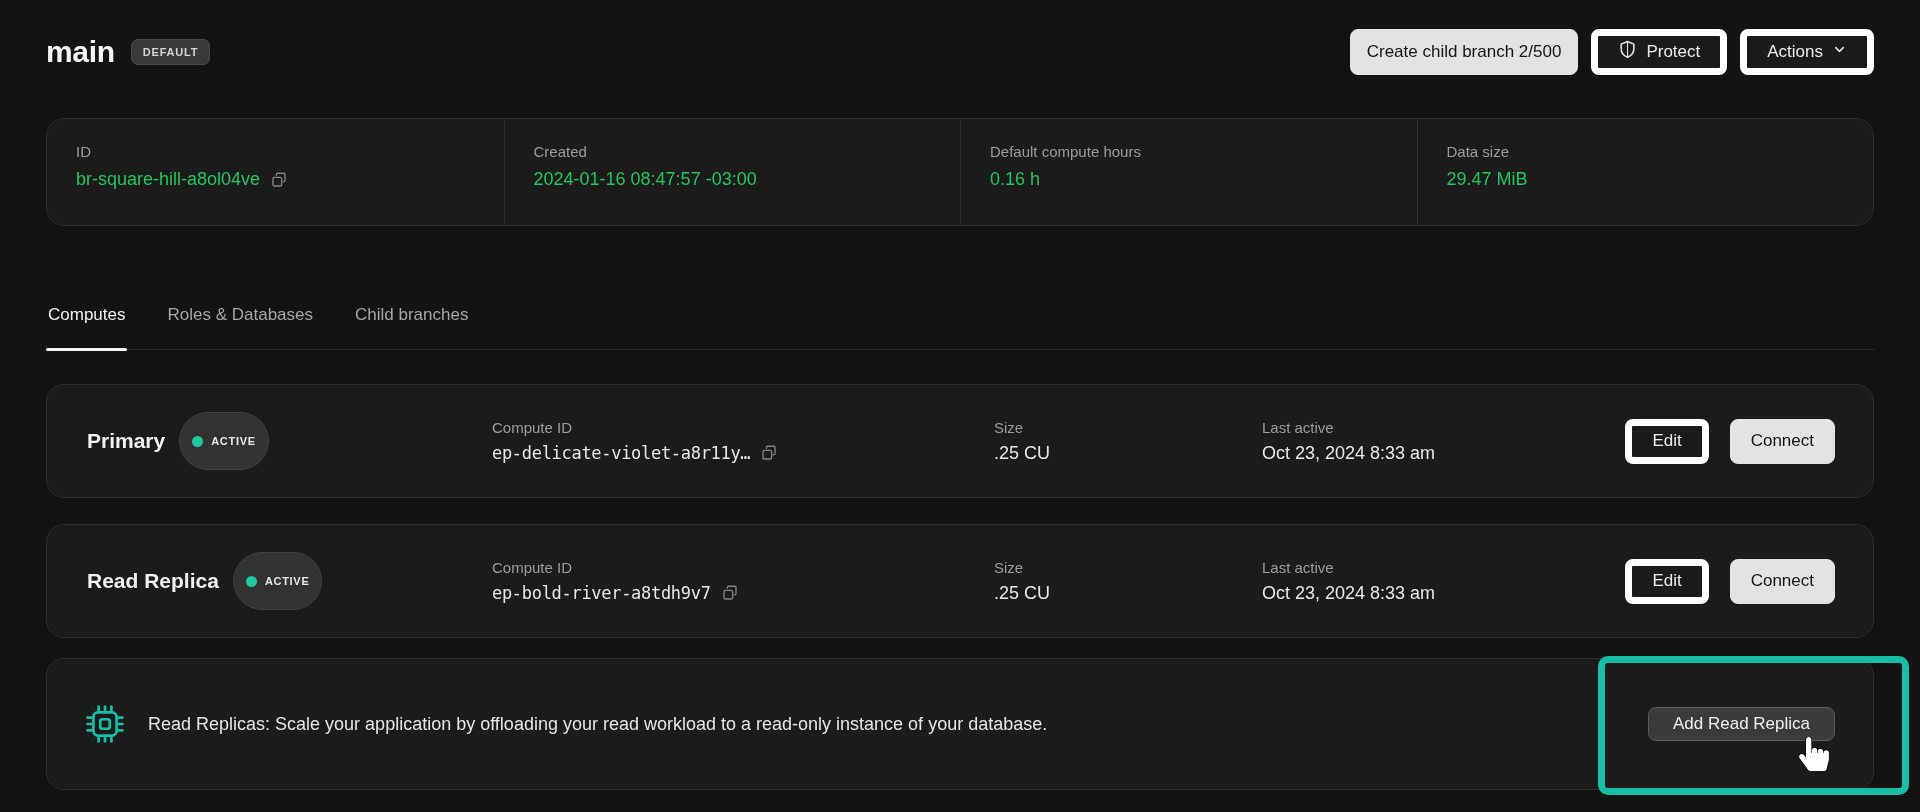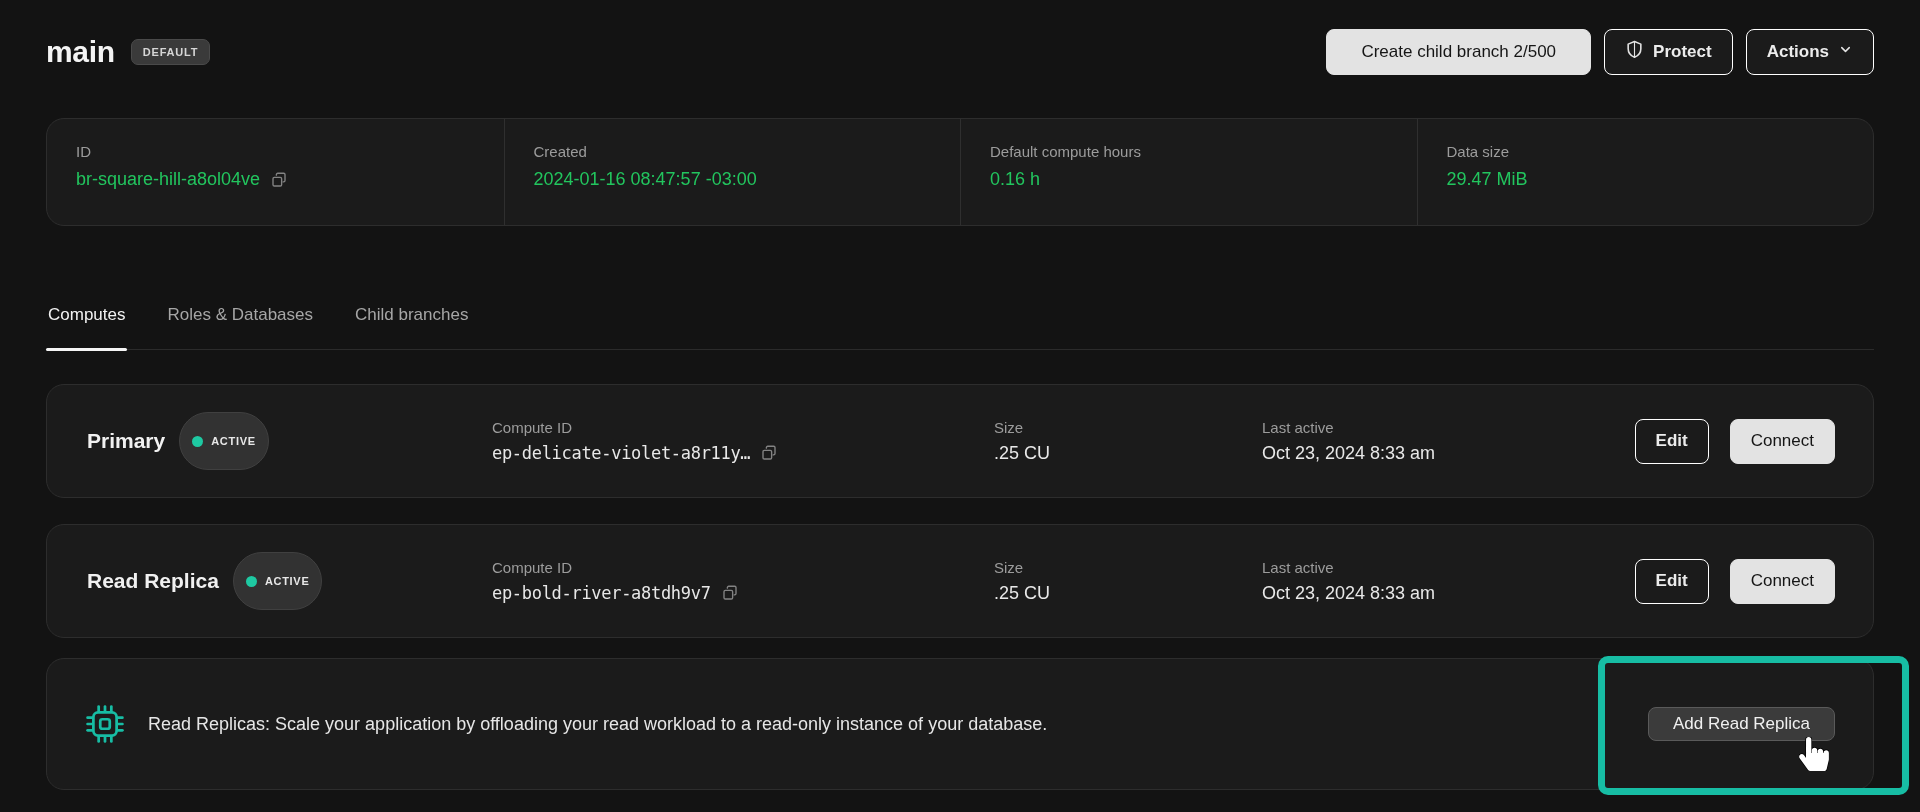--- a/index.html
+++ b/index.html
@@ -20,22 +20,22 @@
   .default-badge {
     background:#3a3a3a; color:#d6d6d6; font-size:11px; font-weight:700;
     letter-spacing:0.8px; padding:6px 11px; border-radius:7px; border:1px solid #4a4a4a;
   }
   .header-right { display:flex; align-items:center; gap:13px; }
   .btn {
     display:inline-flex; align-items:center; justify-content:center; gap:9px;
     height:46px; border-radius:8px; font-size:17px; cursor:pointer;
     font-family:"Liberation Sans", sans-serif;
   }
-  .btn-light { background:#e3e3e3; color:#161616; border:1px solid #e3e3e3; padding:0 34px; font-weight:500; }
-  .btn-dark  { background:#1b1b1b; color:#ececec; border:1px solid #ffffff; padding:0 20px; font-weight:700; }
+  .btn-light { background:#e3e3e3; color:#161616; border:1px solid #e3e3e3; padding:0 16px; font-weight:500; }
+  .btn-dark  { background:#1b1b1b; color:#ececec; border:7px solid #ffffff; padding:0 20px; font-weight:400; }
 
   
   .card { background:#1b1b1b; border:1px solid #2d2d2d; border-radius:18px; }
   .info-card { margin-top:43px; height:108px; display:flex; align-items:stretch; }
   .info-col { flex:1 1 25%; padding:24px 10px 0 29px; position:relative; }
   .info-col + .info-col { border-left:1px solid #2f2f2f; }
   .info-label { font-size:15px; color:#9c9c9c; margin-bottom:9px; }
   .info-value { font-size:18px; color:#22c55e; display:flex; align-items:center; gap:10px; }
 
   .copy-icon { display:inline-flex; cursor:pointer; opacity:0.75; }

